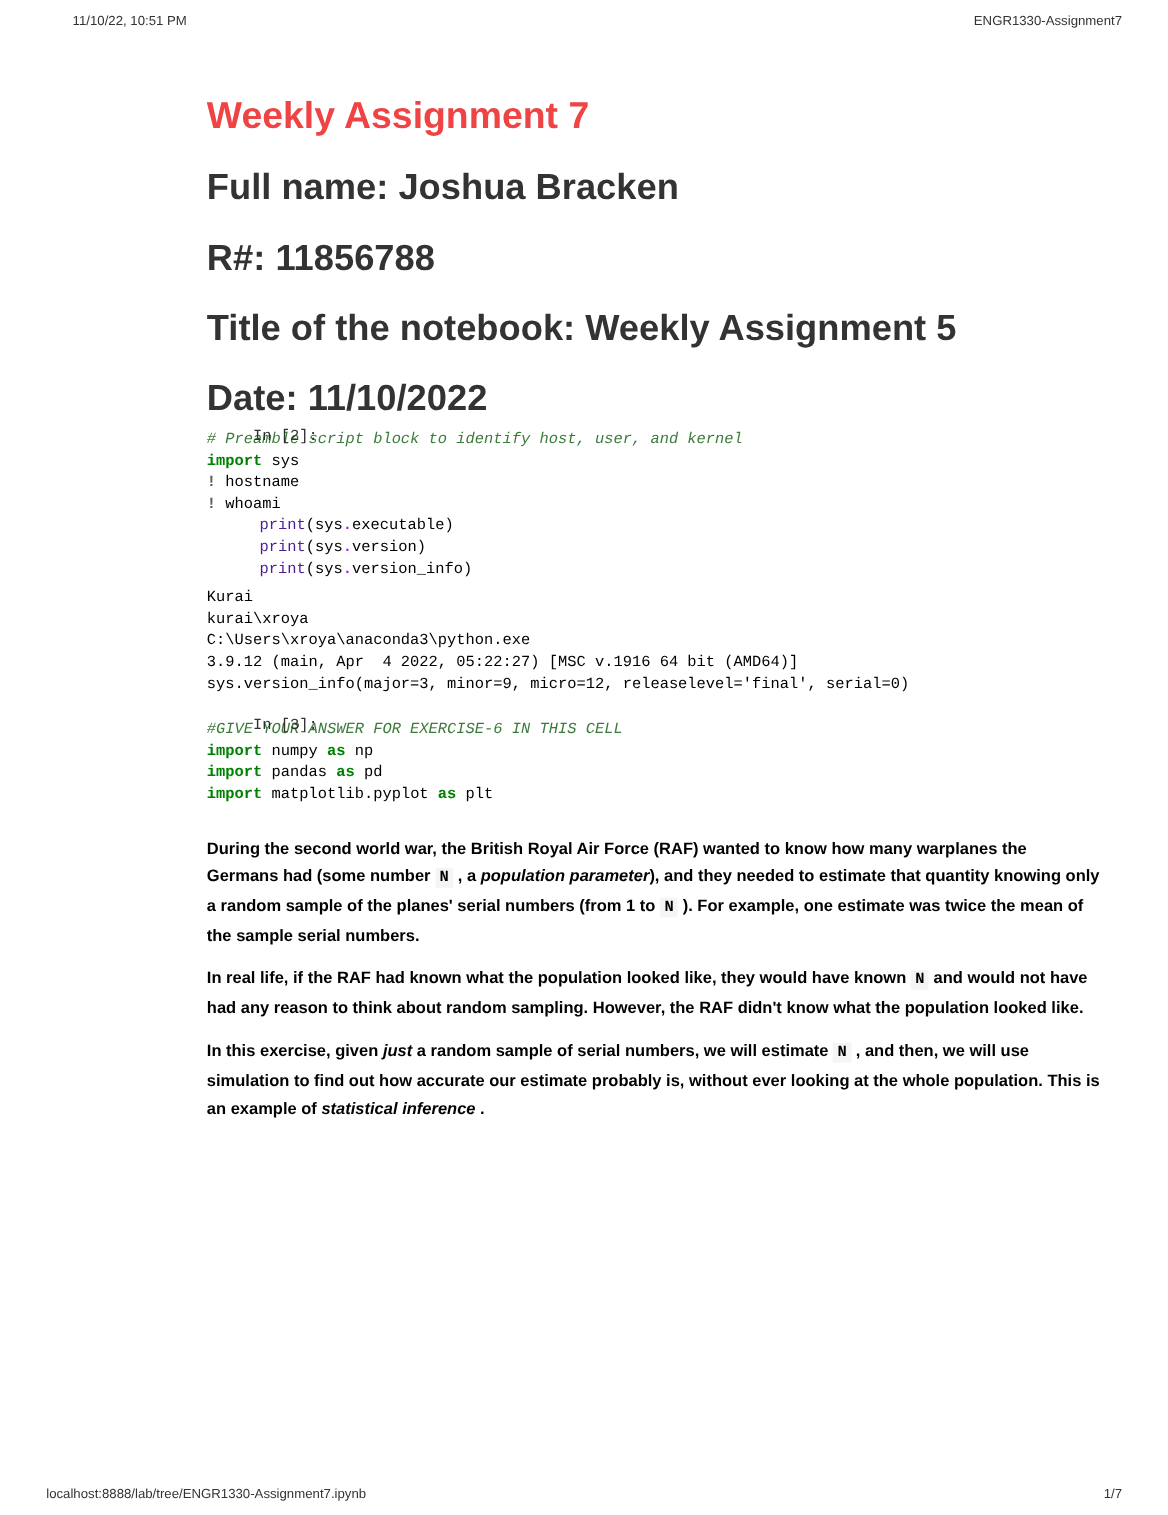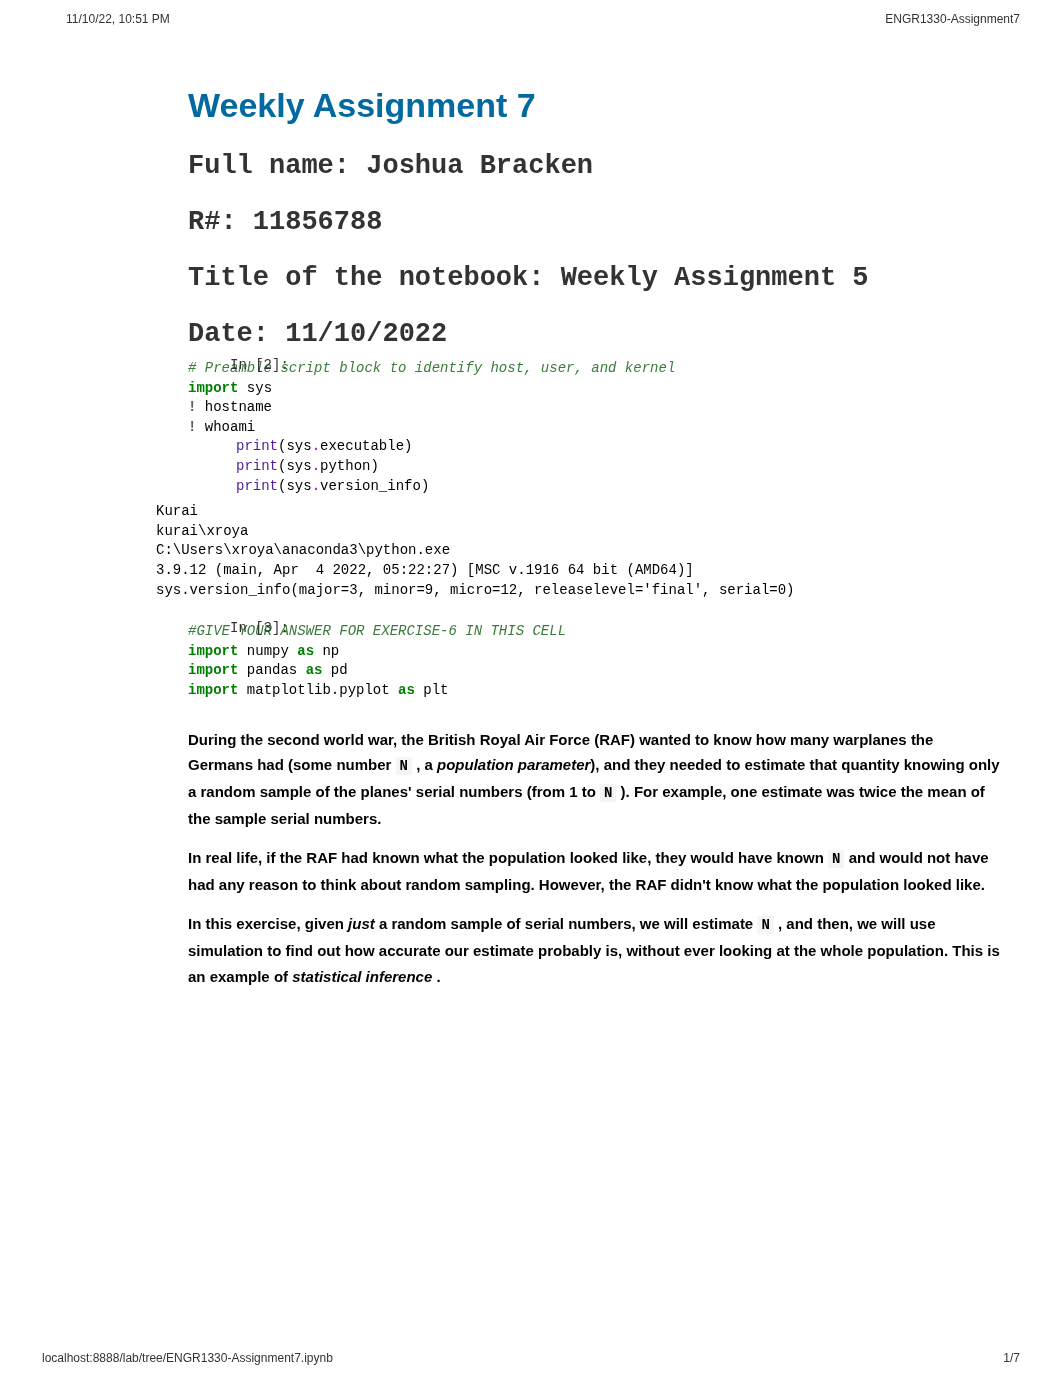--- a/index.html
+++ b/index.html
@@ -25,44 +25,43 @@
     position: absolute;
     left: 110px;
     font-family: "SFMono-Regular", Consolas, "Liberation Mono", Menlo, monospace;
     font-size: 14px;
     color: #303030;
     width: 70px;
   }
   h1 {
     font-size: 34px;
     font-weight: 700;
-    color: #0369a1;
+    color: #ef4444;
     margin: 40px 0 18px 68px;
   }
   h2 {
-    font-size: 27px;
+    font-size: 33px;
     font-weight: 700;
     color: #333;
     margin: 26px 0 8px 68px;
-    font-family: Liberation Mono, monospace;
   }
   .cell {
     position: relative;
     margin-bottom: 12px;
   }
   .code-block {
     margin-left: 68px;
     font-family: "SFMono-Regular", Consolas, "Liberation Mono", Menlo, monospace;
     font-size: 14px;
     line-height: 1.4;
     white-space: pre;
     padding: 2px 0;
   }
   .output-block {
-    margin-left: 36px;
+    margin-left: 68px;
     font-family: "SFMono-Regular", Consolas, "Liberation Mono", Menlo, monospace;
     font-size: 14px;
     line-height: 1.4;
     white-space: pre;
     padding: 4px 0 8px 0;
   }
   .markdown-block {
     margin-left: 68px;
     font-size: 15px;
     line-height: 1.7;
@@ -114,21 +113,21 @@
   <h2>Title of the notebook: Weekly Assignment 5</h2>
   <h2>Date: 11/10/2022</h2>
 
   <div class="cell">
     <div class="cell-prompt">In [2]:</div>
     <div class="code-block"><span class="c-comment"># Preamble script block to identify host, user, and kernel</span>
 <span class="c-keyword">import</span><span class="c-name"> sys</span>
 <span class="c-magic">!</span><span class="c-name"> hostname</span>
 <span class="c-magic">!</span><span class="c-name"> whoami</span>
 <span class="c-builtin">print</span><span class="c-paren">(</span><span class="c-name">sys</span><span class="c-dot">.</span><span class="c-name">executable</span><span class="c-paren">)</span>
-<span class="c-builtin">print</span><span class="c-paren">(</span><span class="c-name">sys</span><span class="c-dot">.</span><span class="c-name">python</span><span class="c-paren">)</span>
+<span class="c-builtin">print</span><span class="c-paren">(</span><span class="c-name">sys</span><span class="c-dot">.</span><span class="c-name">version</span><span class="c-paren">)</span>
 <span class="c-builtin">print</span><span class="c-paren">(</span><span class="c-name">sys</span><span class="c-dot">.</span><span class="c-name">version_info</span><span class="c-paren">)</span></div>
     <div class="output-block"><span>Kurai</span>
 <span>kurai\xroya</span>
 <span>C:\Users\xroya\anaconda3\python.exe</span>
 <span>3.9.12 (main, Apr  4 2022, 05:22:27) [MSC v.1916 64 bit (AMD64)]</span>
 <span>sys.version_info(major=3, minor=9, micro=12, releaselevel='final', serial=0)</span></div>
   </div>
 
 
   <div class="cell">

